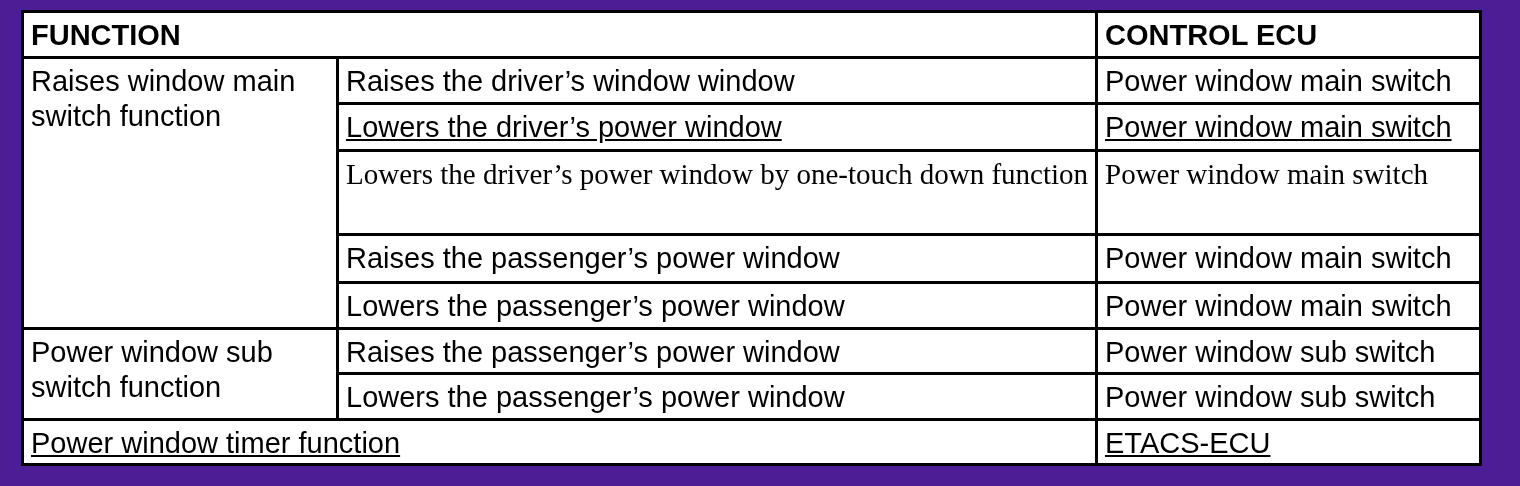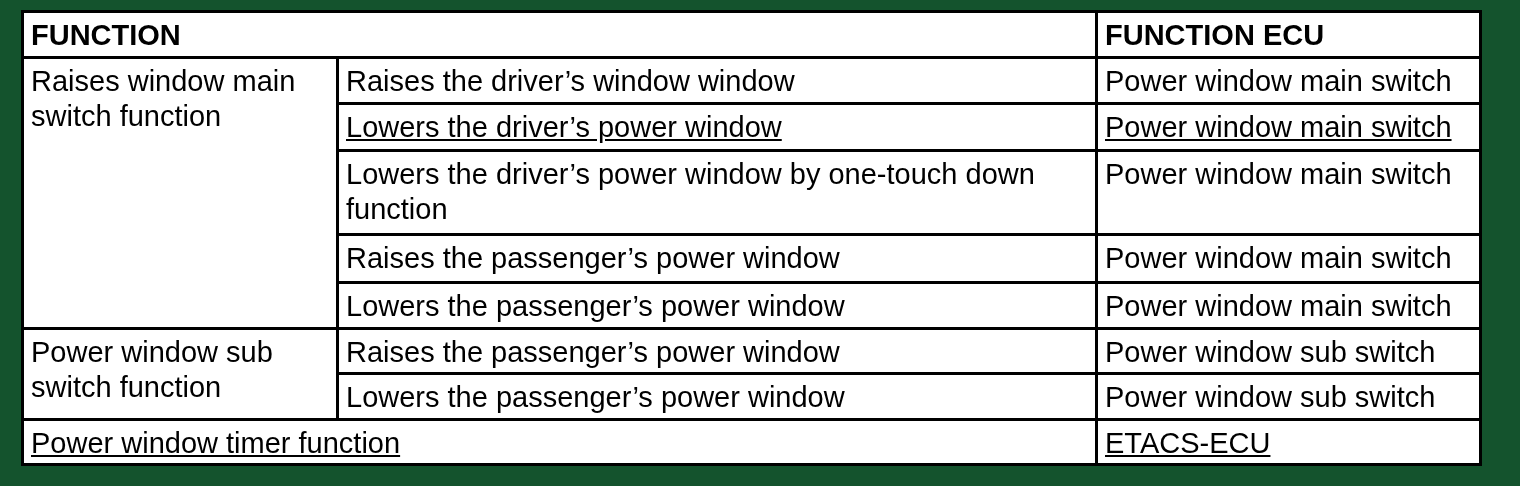--- a/index.html
+++ b/index.html
@@ -4,21 +4,21 @@
 <style>
   * { box-sizing: border-box; }
   html, body {
     margin: 0; padding: 0;
     background: #ffffff;
     width: 1520px; height: 486px;
     font-family: "Liberation Sans", sans-serif;
     color: #000;
     overflow: hidden;
   }
-  .page { position: relative; width: 1520px; height: 486px; background: #14532d; }
+  .page { position: relative; width: 1520px; height: 486px; background: #4c1d95; }
   .table-wrap { position: absolute; left: 21px; top: 10px; }
   table.spec-table {
     border-collapse: collapse;
     table-layout: fixed;
     width: 1458px;
     background: #fff;
   }
   table.spec-table col.c1 { width: 315px; }
   table.spec-table col.c2 { width: 759px; }
   table.spec-table col.c3 { width: 384px; }
@@ -30,41 +30,41 @@
     padding: 5px 2px 2px 7px;
     font-size: 29px;
     line-height: 35px;
     font-weight: normal;
     overflow: hidden;
   }
   table.spec-table th { font-weight: bold; }
   tr.h-hdr { height: 46px; }
   tr.h-46  { height: 46px; }
   tr.h-47  { height: 47px; text-decoration: underline; }
-  tr.h-84  { height: 84px; }
+  tr.h-84  { height: 84px; font-family: Liberation Serif, serif; }
   tr.h-48  { height: 48px; }
   tr.h-44  { height: 44px; padding-left: 28px; }
   tr.h-45  { height: 45px; text-decoration: underline; }
 </style>
 </head>
 <body>
 
 <div class="page">
   <div class="table-wrap">
     <table class="spec-table">
       <colgroup>
         <col class="c1">
           <col class="c2">
           <col class="c3">
       </colgroup>
 
       <tbody>
           <tr class="h-hdr">
         <th colspan="2">FUNCTION</th>
-        <th>FUNCTION ECU</th>
+        <th>CONTROL ECU</th>
       </tr>
 
       <tr class="h-46">
         <td rowspan="5">Raises window main switch function</td>
         <td>Raises the driver’s window window</td>
         <td>Power window main switch</td>
       </tr>
       <tr class="h-47">
         <td>Lowers the driver’s power window</td>
         <td>Power window main switch</td>

